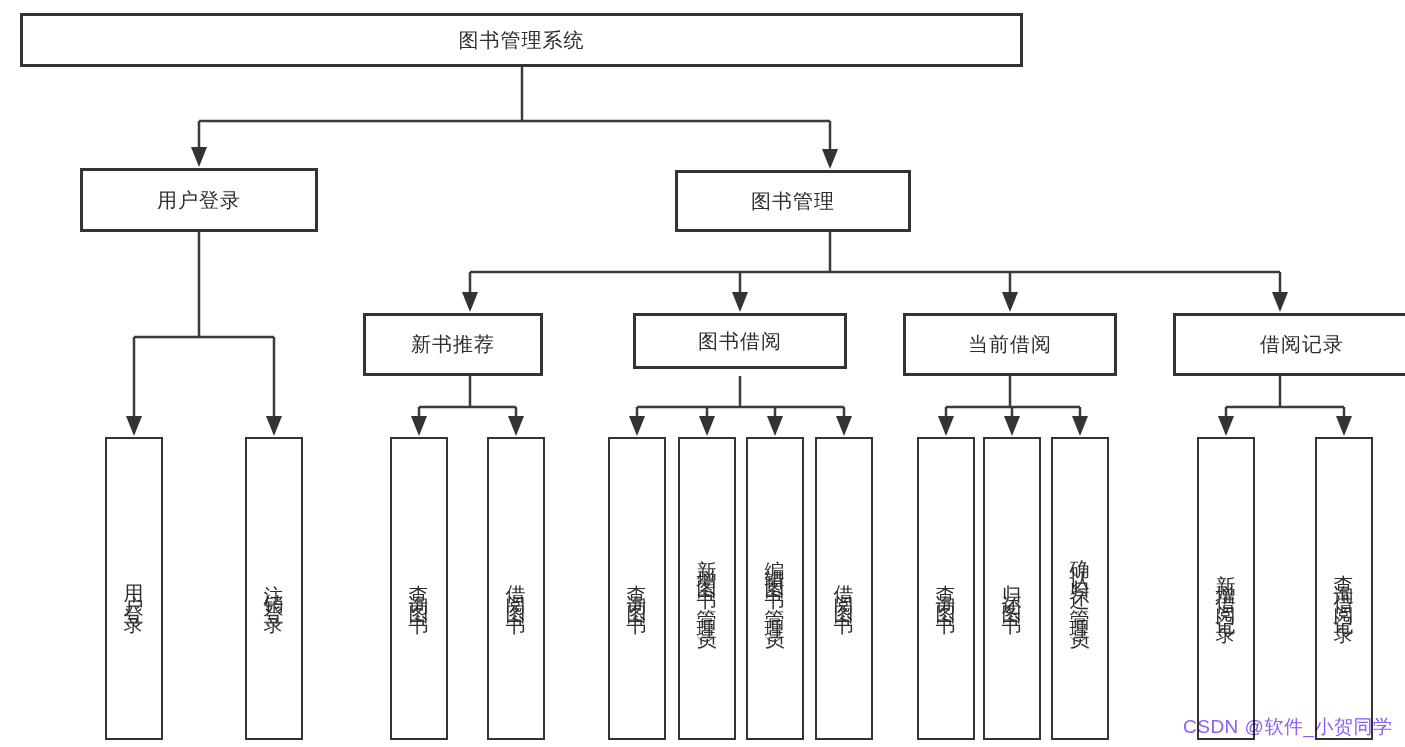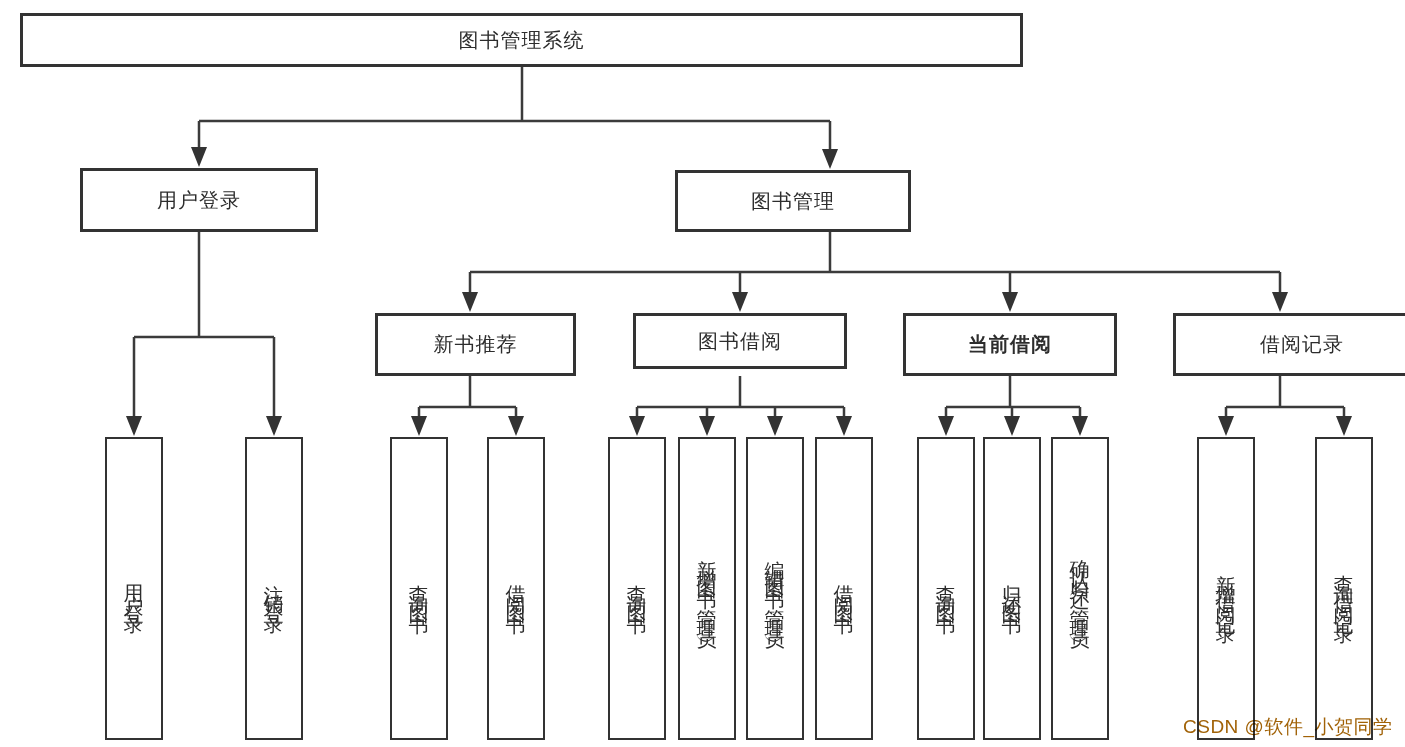--- a/index.html
+++ b/index.html
@@ -19,33 +19,33 @@
   }
   .leaf{border-width:2.5px;}
   .vlabel{
     writing-mode:vertical-rl;text-orientation:mixed;
     letter-spacing:10px;line-height:1;font-size:20px;
   }
   
   .b-root{left:20px;top:13px;width:1003px;height:54px;}
   .b-user-login{left:80px;top:168px;width:238px;height:64px;}
   .b-book-mgmt{left:675px;top:170px;width:236px;height:62px;}
-  .b-new-book{left:363px;top:313px;width:201px;height:63px;margin-left:12px;}
+  .b-new-book{left:363px;top:313px;width:180px;height:63px;}
   .b-book-borrow{left:633px;top:313px;width:214px;height:56px;}
-  .b-cur-borrow{left:903px;top:313px;width:214px;height:63px;font-weight:bold;}
+  .b-cur-borrow{left:903px;top:313px;width:214px;height:63px;}
   .b-borrow-rec{left:1173px;top:313px;width:258px;height:63px;}
   .lf{top:437px;width:58px;height:303px;}
   .lf1{left:105px;} .lf2{left:245px;}
   .lf3{left:390px;} .lf4{left:487px;}
   .lf5{left:608px;} .lf6{left:678px;} .lf7{left:746px;} .lf8{left:815px;}
   .lf9{left:917px;} .lf10{left:983px;} .lf11{left:1051px;}
   .lf12{left:1197px;} .lf13{left:1315px;}
   .watermark{
     position:absolute;left:1183px;top:714px;z-index:6;
-    font-size:19px;color:#a16207;letter-spacing:0.5px;
+    font-size:19px;color:#8b5cf6;letter-spacing:0.5px;
     mix-blend-mode:multiply;white-space:nowrap;
   }
 </style>
 </head>
 <body>
 
 <div class="stage">
 
   <svg class="wires" width="1405" height="747" viewBox="0 0 1405 747">
     <path fill="none" stroke="#3b3b3b" stroke-width="2.5" d="

